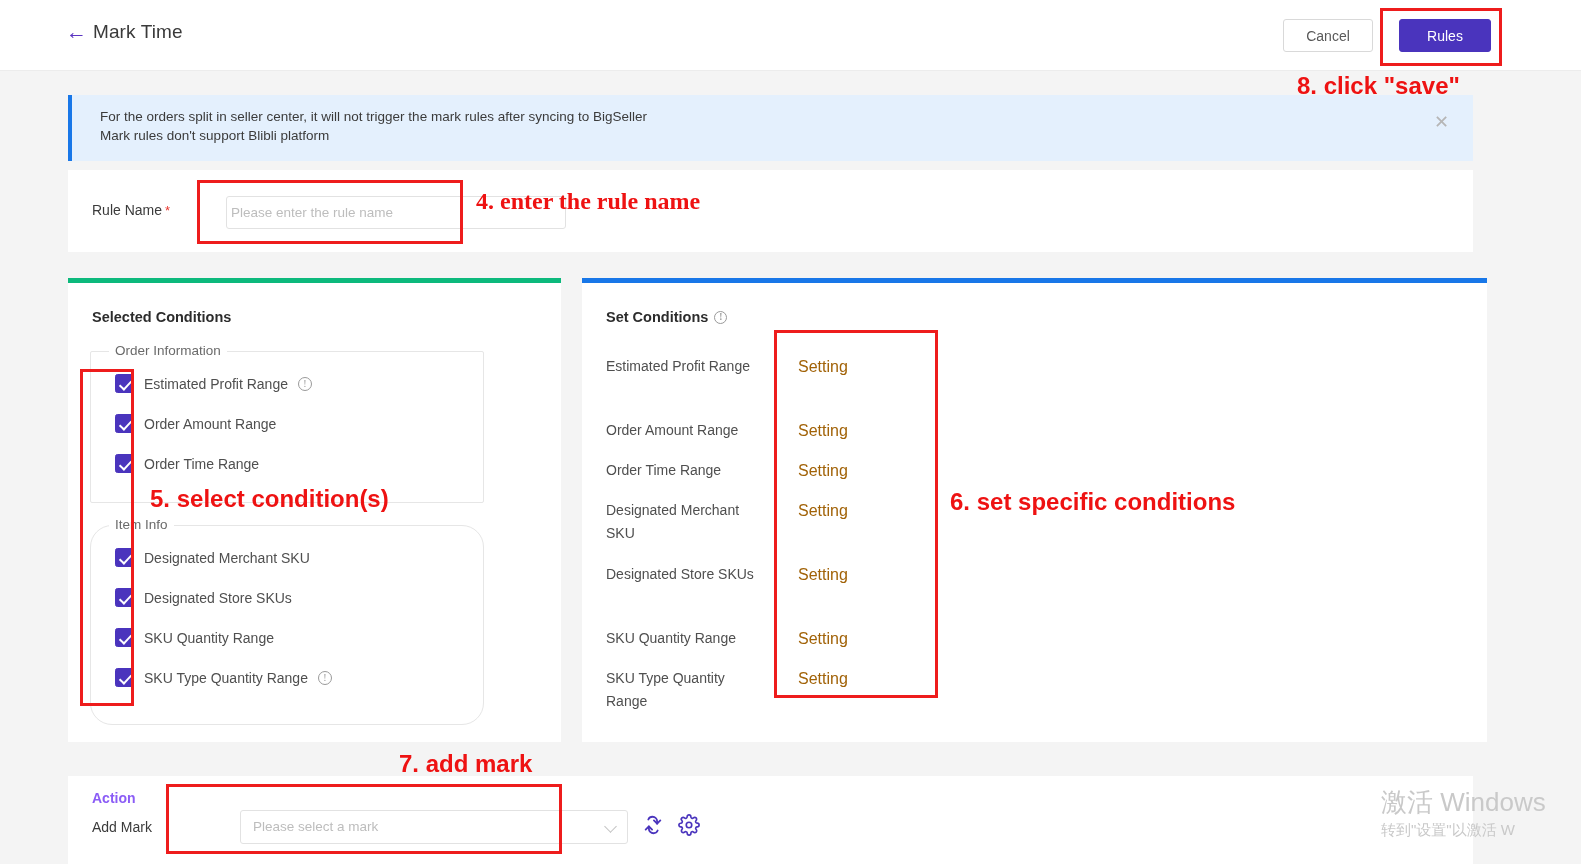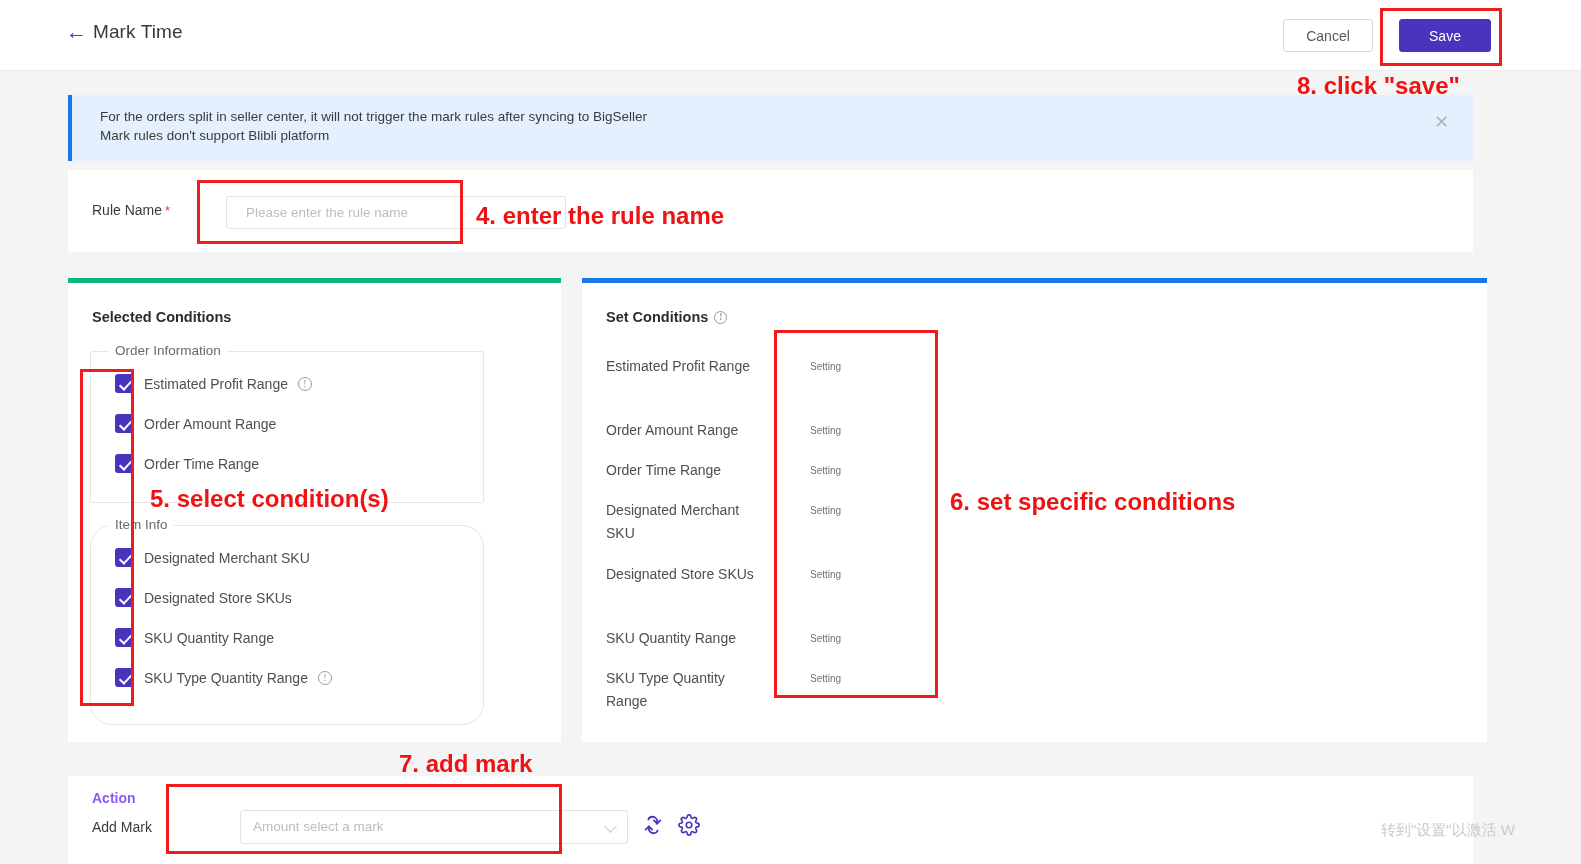--- a/index.html
+++ b/index.html
@@ -73,21 +73,21 @@
   }
   .rule-label {
     position: absolute; left: 24px; top: 32px;
     font-size: 14px; color: #3b3b3b;
   }
   .req-star { color: #e8362e; font-size: 13px; margin-left: 3px; }
   .rule-input {
     position: absolute; left: 158px; top: 26px;
     width: 340px; height: 33px;
     border: 1px solid #e2e2e2; border-radius: 3px;
-    background: #fff; padding: 0 19px;
+    background: #fff; padding: 0 4px;
     font-size: 13.5px; color: #333;
     font-family: "Liberation Sans", sans-serif;
     outline: none;
   }
   .rule-input::placeholder { color: #bdbdbd; }
 
   
   .card-left {
     position: absolute; left: 68px; top: 278px;
     width: 493px; height: 464px;
@@ -149,22 +149,22 @@
   .info-icon.sm { width: 13px; height: 13px; font-size: 9.5px; line-height: 11px; }
 
   
   .sc-row { position: absolute; left: 24px; width: 560px; }
   .sc-name {
     position: absolute; left: 0; top: 0;
     width: 150px;
     font-size: 14px; color: #4f4f4f; line-height: 23px;
   }
   .sc-link {
-    position: absolute; left: 204px; top: 0;
-    font-size: 10px; color: #737373; cursor: pointer; line-height: 23px;
+    position: absolute; left: 192px; top: 0;
+    font-size: 16px; color: #a16207; cursor: pointer; line-height: 23px;
   }
 
   
   .card-action {
     position: absolute; left: 68px; top: 776px;
     width: 1405px; height: 88px;
     background: #fff;
   }
   .act-label {
     position: absolute; left: 24px; top: 14px;
@@ -204,21 +204,21 @@
     font-family: "Liberation Sans", sans-serif;
     white-space: nowrap; pointer-events: none;
   }
   #rb-save   { left: 1380px; top: 8px;   width: 122px; height: 58px; }
   #rb-rule   { left: 197px;  top: 180px; width: 266px; height: 64px; }
   #rb-checks { left: 80px;   top: 369px; width: 54px;  height: 337px; }
   #rb-set    { left: 774px;  top: 330px; width: 164px; height: 368px; }
   #rb-mark   { left: 166px;  top: 784px; width: 396px; height: 70px; }
 
   #rt-save { left: 1297px; top: 72px; font-size: 24px; }
-  #rt-rule { left: 476px;  top: 202px; font-size: 24px; }
+  #rt-rule { left: 476px;  top: 188px; font-size: 24px; font-family: Liberation Serif, serif; }
   #rt-cond { left: 150px;  top: 485px; font-size: 24px; }
   #rt-set  { left: 950px;  top: 488px; font-size: 24px; }
   #rt-mark { left: 399px;  top: 750px; font-size: 24px; }
 
   
   .wm {
     position: absolute; right: 0; bottom: 22px;
     text-align: left; color: #c9c9c9; pointer-events: none;
     width: 200px;
   }
@@ -229,21 +229,21 @@
 <body>
 
 <div id="root">
 
   <div class="header">
     <div class="back-wrap">
       <span class="back-arrow">←</span>
       <span class="page-title">Mark Time</span>
     </div>
     <button class="btn-cancel">Cancel</button>
-    <button class="btn-save">Save</button>
+    <button class="btn-save">Rules</button>
   </div>
 
   <div class="notice">
     <div class="notice-line notice-l1">For the orders split in seller center, it will not trigger the mark rules after syncing to BigSeller</div>
     <div class="notice-line notice-l2">Mark rules don't support Blibli platform</div>
     <div class="notice-close">✕</div>
   </div>
 
   <div class="card-rule">
     <div class="rule-label">
@@ -329,21 +329,21 @@
     <div class="sc-row" style="top:384px">
       <div class="sc-name">SKU Type Quantity Range</div>
       <div class="sc-link">Setting</div>
     </div>
   </div>
 
   <div class="card-action">
     <div class="act-label">Action</div>
     <div class="addmark-label">Add Mark</div>
     <div class="mark-select">
-      <span class="mark-ph">Amount select a mark</span>
+      <span class="mark-ph">Please select a mark</span>
       <span class="chev"></span>
     </div>
     <span class="act-icon" id="icon-refresh">
       <svg width="22" height="22" viewBox="0 0 24 24" fill="none" stroke="#4a34bd" stroke-width="2" stroke-linecap="round" stroke-linejoin="round">
         <polyline points="20 7 16.5 10.5 13 7"></polyline>
         <path d="M16.5 10.5V8a5 5 0 0 0-5-5 5 5 0 0 0-4.6 3"></path>
         <polyline points="4 17 7.5 13.5 11 17"></polyline>
         <path d="M7.5 13.5V16a5 5 0 0 0 5 5 5 5 0 0 0 4.6-3"></path>
       </svg>
     </span>
@@ -361,16 +361,17 @@
   <div class="redbox" id="rb-set"></div>
   <div class="redbox" id="rb-mark"></div>
 
   <div class="redtext" id="rt-save">8. click "save"</div>
   <div class="redtext" id="rt-rule">4. enter the rule name</div>
   <div class="redtext" id="rt-cond">5. select condition(s)</div>
   <div class="redtext" id="rt-set">6. set specific conditions</div>
   <div class="redtext" id="rt-mark">7. add mark</div>
 
   <div class="wm">
+    <div class="wm-l1">激活 Windows</div>
     <div class="wm-l2">转到"设置"以激活 W</div>
   </div>
 
 </div>
 
 </body></html>

